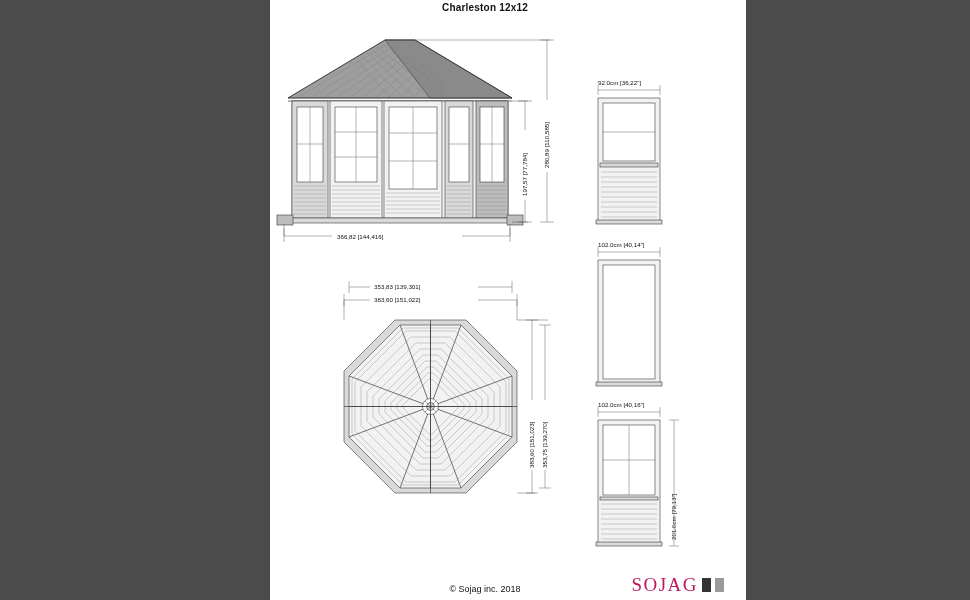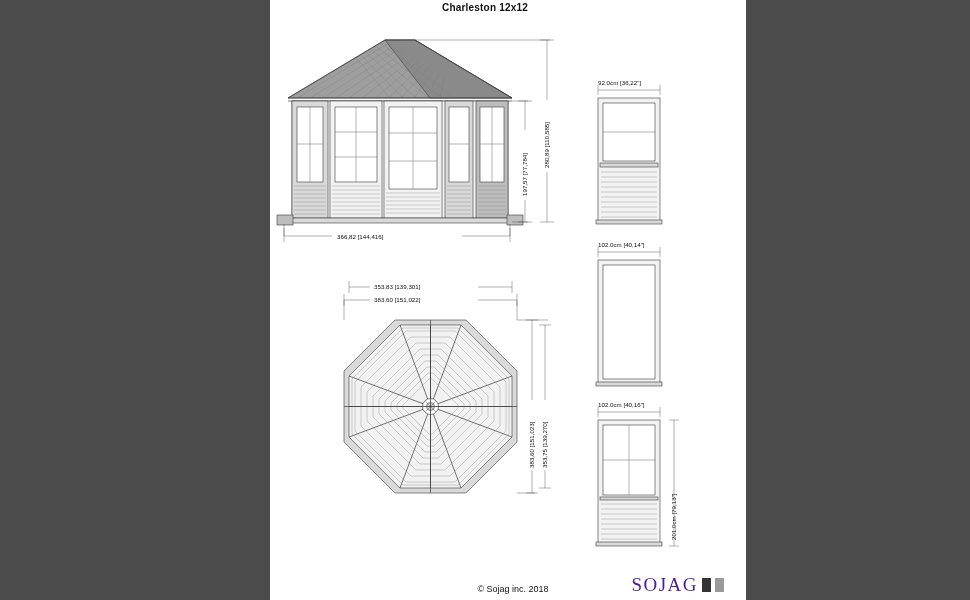--- a/index.html
+++ b/index.html
@@ -23,32 +23,31 @@
     font-weight:bold;
     color:#111;
     letter-spacing:.2px;
   }
   .copy{
     position:absolute;
     left:0;bottom:6px;width:430px;
     text-align:center;
     font-size:9px;
     color:#111;
-    padding-left:28px;
   }
   .logo{
     position:absolute;
     right:22px;bottom:4px;
     display:flex;align-items:center;gap:4px;
   }
   .logo .word{
     font-family:"Liberation Serif", serif;
     font-size:19px;
     letter-spacing:1.5px;
-    color:#4c1d95;
+    color:#be185d;
   }
   .logo .sq{width:9px;height:14px;background:#333;display:inline-block;}
   .logo .sq.light{background:#9a9a9a;}
 
   svg{position:absolute;left:0;top:0;}
   .ln{stroke:#3a3a3a;stroke-width:.7;fill:none;}
   .ln-thin{stroke:#5a5a5a;stroke-width:.45;fill:none;}
   .ln-hair{stroke:#7d7d7d;stroke-width:.35;fill:none;}
   .dim{stroke:#3a3a3a;stroke-width:.4;fill:none;}
   .fill-roof{fill:#9e9e9e;stroke:#3a3a3a;stroke-width:.6;}

